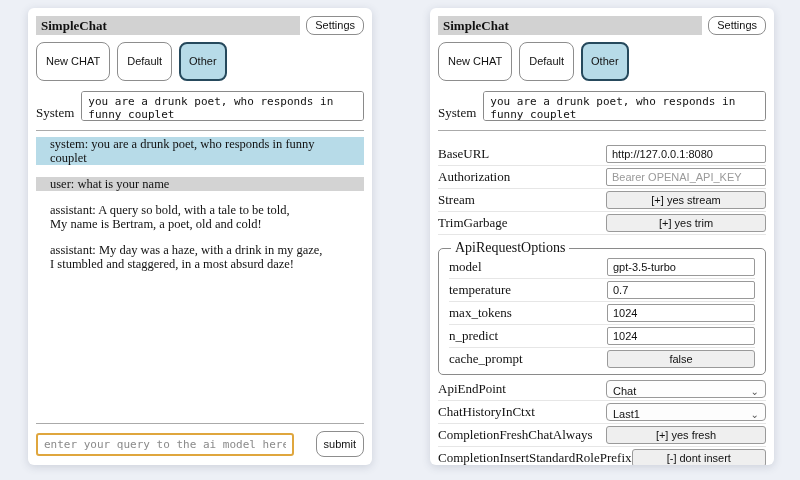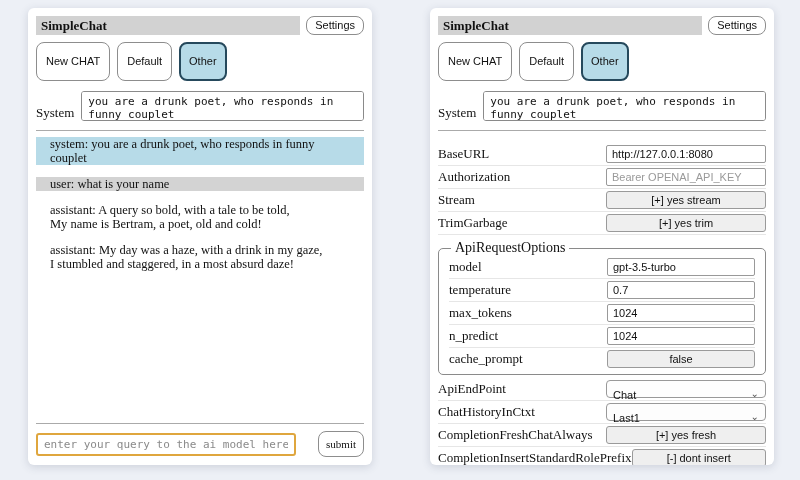--- a/index.html
+++ b/index.html
@@ -67,23 +67,23 @@
     width:100%; font-family:"Liberation Sans", sans-serif; font-size:11px;
     border:1px solid #999999; border-radius:2px; padding:2px 5px; height:18px; color:#111;
   }
   input.text::placeholder { color:#9a9a9a; }
   button.toggle {
     width:100%; background:#efefef; border:1px solid #9a9a9a;
     border-radius:3px; padding:2px 4px; height:18px;
   }
   .select {
     width:160px; height:18px; margin-left:auto;
-    display:flex; align-items:flex-start; justify-content:space-between;
+    display:flex; align-items:flex-end; justify-content:space-between;
     background:#fdfdfd; border:1px solid #999999; border-radius:4px;
-    font-family:"Liberation Sans", sans-serif; font-size:11px; padding:8px 6px;
+    font-family:"Liberation Sans", sans-serif; font-size:11px; padding:0 6px;
   }
   .chevron { font-size:10px; color:#555; line-height:10px; }
 
   fieldset {
     border:1px solid #8a8a8a; border-radius:5px;
     margin:5px 0 3px 0; padding:0 10px 4px 10px;
   }
   legend { font-size:14px; padding:0 4px; margin-left:2px; }
   fieldset .srow .control { width:148px; }
   fieldset .srow:last-child { border-bottom:none; }
@@ -92,21 +92,21 @@
   .footer { margin-top:auto; }
   .footer .divider { margin:0 0 7px 0; }
   .input-row { display:flex; gap:22px; align-items:center; }
   input.query {
     flex:1; height:23px;
     font-family:"DejaVu Sans Mono", monospace; font-size:11px;
     border:1px solid #9a9a9a; border-radius:3px; padding:2px 6px; color:#111;
   }
   input.query::placeholder { color:#8a8a8a; }
   #panel-left input.query { border:2px solid #dfa63e; }
-  .submit-btn { height:26px; padding:3px 7px;font-family:Liberation Serif, serif; }
+  .submit-btn { height:26px; padding:3px 7px; }
 </style>
 </head>
 <body>
 
 <div class="panel" id="panel-left">
   <div class="header">
     <div class="title-bar">SimpleChat</div>
     <button>Settings</button>
   </div>
 

